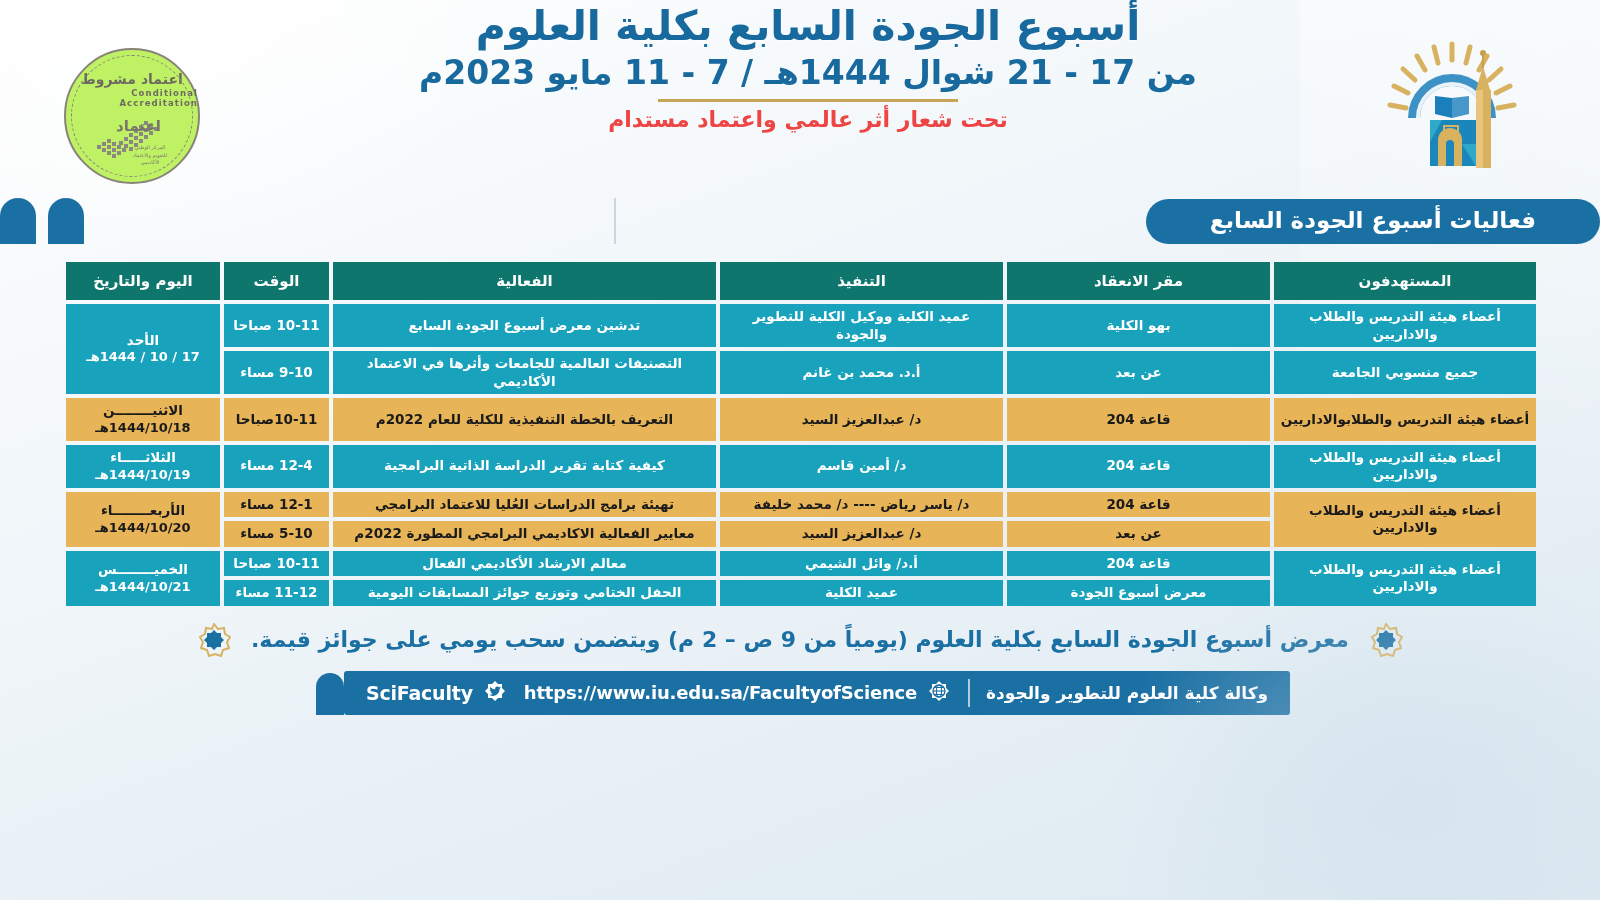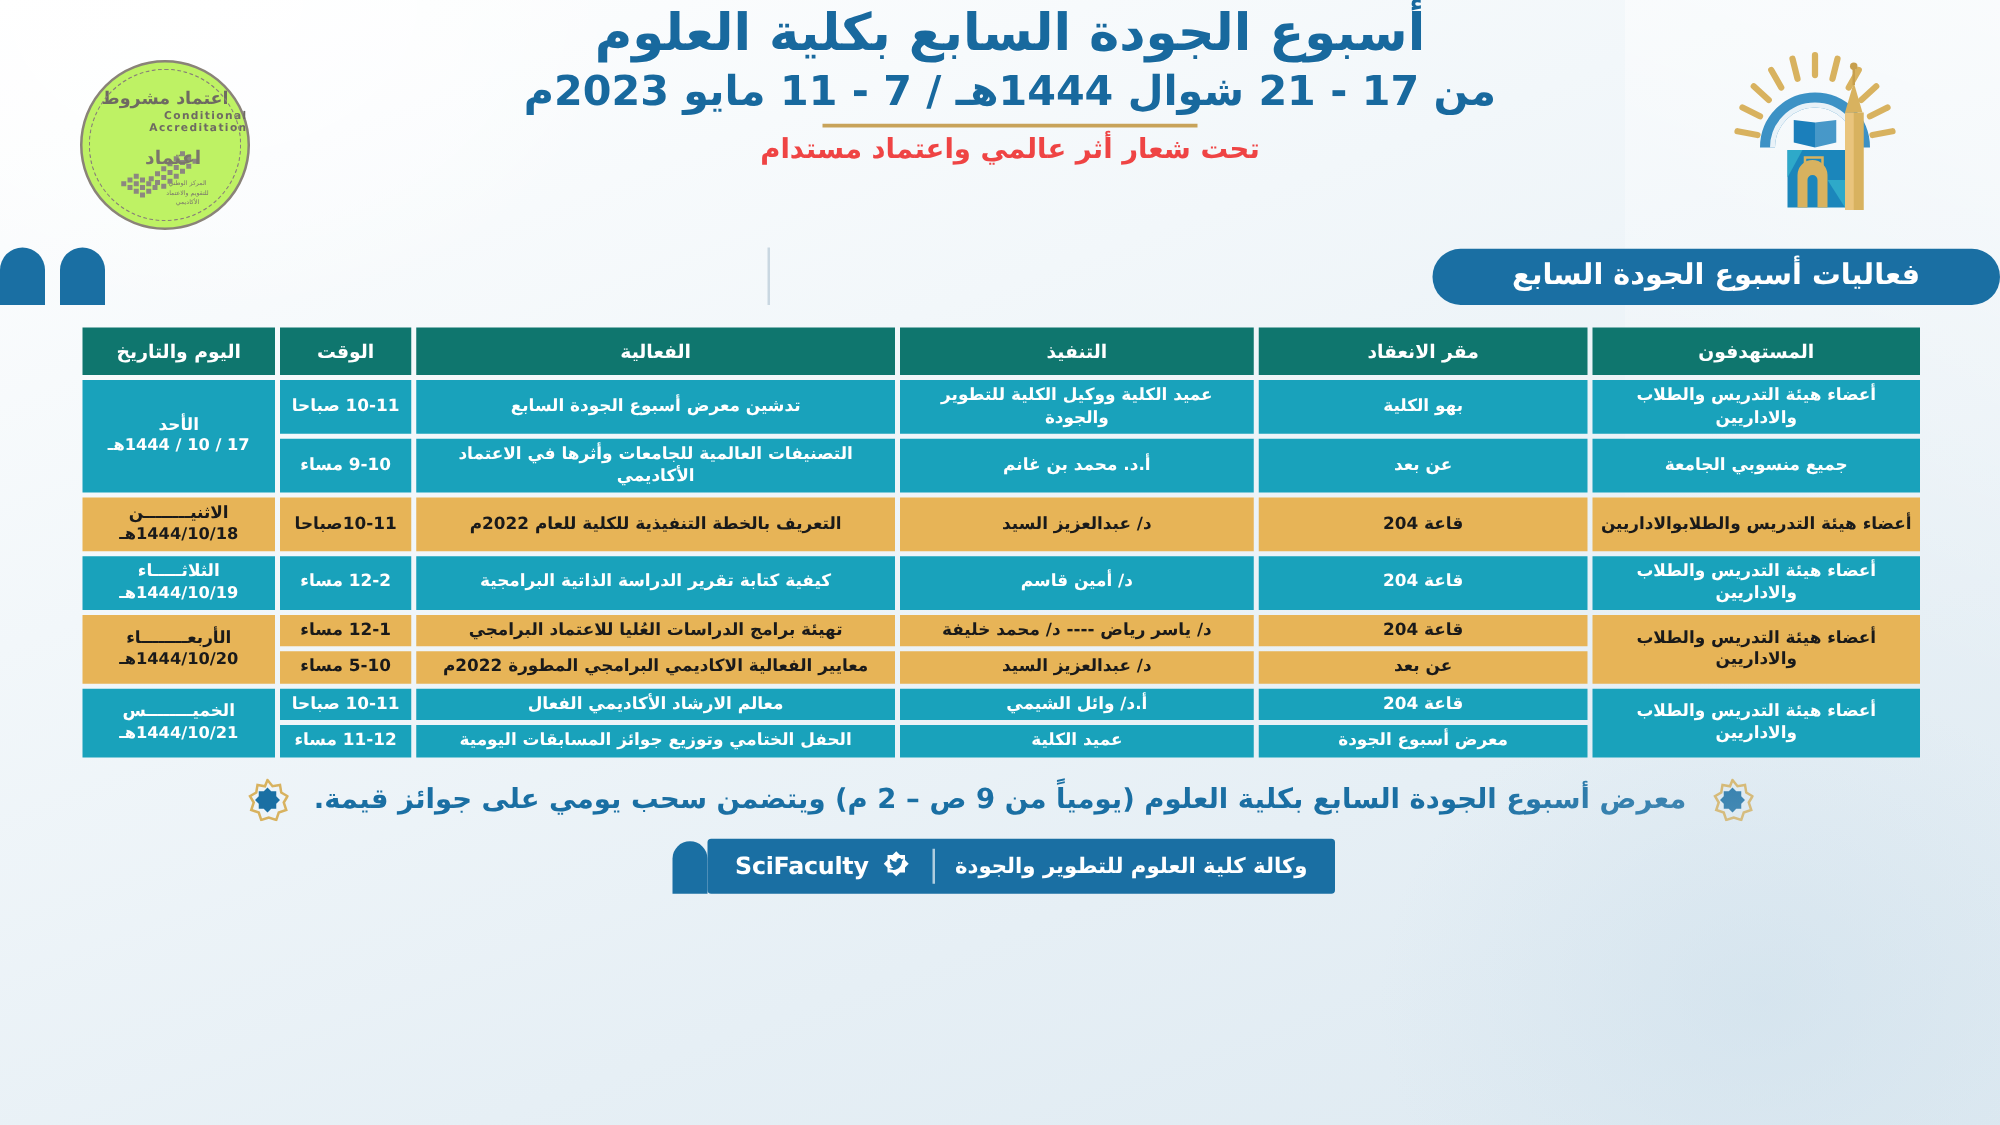--- a/index.html
+++ b/index.html
@@ -362,21 +362,21 @@
           <td class="gold day" rowspan="1">
             <span class="dname">الاثنيــــــــن</span>
             <span class="ddate">1444/10/18هـ</span>
           </td>
         </tr>
         <tr>
           <td class="teal">أعضاء هيئة التدريس والطلاب والاداريين</td>
           <td class="teal">قاعة 204</td>
           <td class="teal">د/ أمين قاسم</td>
           <td class="teal">كيفية كتابة تقرير الدراسة الذاتية البرامجية</td>
-          <td class="teal time">12-2 مساء</td>
+          <td class="teal time">12-4 مساء</td>
           <td class="teal day" rowspan="1">
             <span class="dname">الثلاثـــــاء</span>
             <span class="ddate">1444/10/19هـ</span>
           </td>
         </tr>
         <tr>
           <td class="gold" rowspan="2">أعضاء هيئة التدريس والطلاب والاداريين</td>
           <td class="gold">قاعة 204</td>
           <td class="gold">د/ ياسر رياض    ----   د/ محمد خليفة</td>
           <td class="gold">تهيئة برامج الدراسات العُليا للاعتماد البرامجي</td>
@@ -430,20 +430,33 @@
 </div>
 
 <div class="footer-row">
   <div class="footer-bar">
     <span class="footer-dept">وكالة كلية العلوم للتطوير والجودة</span>
     <span class="footer-divider"></span>
     <span class="footer-item">
       <span class="fi">
         <svg viewBox="0 0 26 26" width="26" height="26">
           <polygon points="13,1 16,4 20,4 20,8 23,11 20,14 20,18 16,18 13,21 10,18 6,18 6,14 3,11 6,8 6,4 10,4" fill="#ffffff"></polygon>
+          <circle cx="13" cy="11" r="6" fill="none" stroke="#1a6fa3" stroke-width="1.3"></circle>
+          <ellipse cx="13" cy="11" rx="2.6" ry="6" fill="none" stroke="#1a6fa3" stroke-width="1.1"></ellipse>
+          <line x1="7" y1="11" x2="19" y2="11" stroke="#1a6fa3" stroke-width="1.1"></line>
+          <line x1="8" y1="7.5" x2="18" y2="7.5" stroke="#1a6fa3" stroke-width="1"></line>
+          <line x1="8" y1="14.5" x2="18" y2="14.5" stroke="#1a6fa3" stroke-width="1"></line>
+        </svg>
+      </span>
+      <span class="footer-link">https://www.iu.edu.sa/FacultyofScience</span>
+    </span>
+    <span class="footer-item">
+      <span class="fi">
+        <svg viewBox="0 0 26 26" width="26" height="26">
+          <polygon points="13,1 16,4 20,4 20,8 23,11 20,14 20,18 16,18 13,21 10,18 6,18 6,14 3,11 6,8 6,4 10,4" fill="#ffffff"></polygon>
           <path d="M19 7.6a4.6 4.6 0 0 1-1.4.4 2.4 2.4 0 0 0 1.1-1.3 4.8 4.8 0 0 1-1.5.6 2.4 2.4 0 0 0-4.1 2.2A6.8 6.8 0 0 1 8.2 6.9a2.4 2.4 0 0 0 .7 3.2 2.3 2.3 0 0 1-1.1-.3 2.4 2.4 0 0 0 1.9 2.3 2.4 2.4 0 0 1-1.1 0 2.4 2.4 0 0 0 2.2 1.7A4.8 4.8 0 0 1 7 14.8a6.8 6.8 0 0 0 3.7 1.1c4.4 0 6.9-3.7 6.9-6.9v-.3A4.9 4.9 0 0 0 19 7.6z" fill="#1a6fa3"></path>
         </svg>
       </span>
       <span class="footer-handle">SciFaculty</span>
     </span>
   </div>
   <div class="footer-tab"></div>
 </div>
 
 </body></html>

